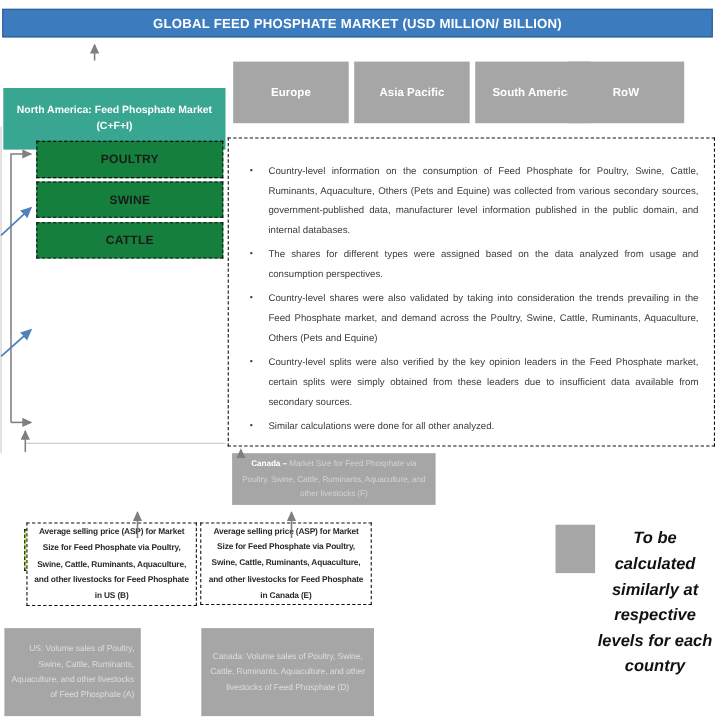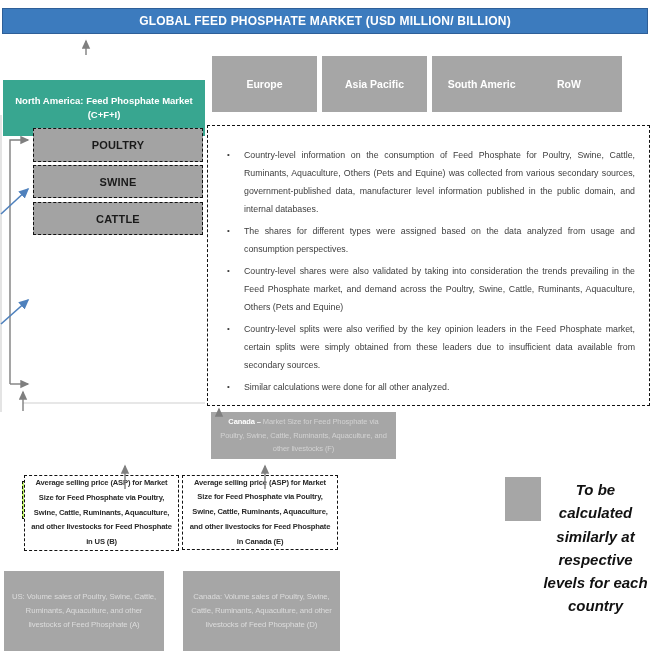--- a/index.html
+++ b/index.html
@@ -18,21 +18,21 @@
   
   .region{height:56px;top:56px;display:flex;align-items:center;justify-content:center;
     color:#ffffff;font-size:10.5px;font-weight:600;text-align:center;}
   .region.primary{left:3px;width:202px;background:#38a690;font-size:9.5px;font-weight:bold;
     flex-direction:column;line-height:1.5;margin-top:24px;}
   .region.gray{background:#a6a6a6;}
   .r-eu{left:212px;width:105px;} .r-ap{left:322px;width:105px;}
   .r-sa{left:432px;width:105px;} .r-row{left:516px;width:106px;}
   
   .cat{
-    left:33px;width:170px;background:#a3a3a3;border:1.5px dashed #111;
+    left:33px;width:170px;background:#15803d;border:1.5px dashed #111;
     display:flex;align-items:center;justify-content:center;
     font-size:11px;font-weight:bold;color:#1a1a1a;letter-spacing:.2px;text-align:center;
   }
   .cat.poultry{top:128px;height:34px;} .cat.swine{top:165px;height:33px;}
   .cat.cattle{top:202px;height:33px;}  .cat.others{top:318px;height:60px;font-size:10.5px;}
   
   .method{
     left:207px;top:125px;width:443px;height:281px;background:#ffffff;
     border:1.5px dashed #111;padding:20px 14px 6px 12px;
     font-size:8.8px;color:#3d3d3d;
@@ -44,21 +44,21 @@
   .graybox{
     background:#a6a6a6;color:#d2d2d2;text-align:center;
     display:flex;align-items:center;justify-content:center;
     line-height:1.8;letter-spacing:-.1px;
   }
   .mkt{top:412px;height:47px;font-size:7.5px;padding:2px 5px;}
   .mkt.us{left:27px;width:178px;} .mkt.ca{left:211px;width:185px;}
   .lead-us{font-weight:bold;color:#e4e4e4;}
   .lead-ca{font-weight:bold;color:#ffffff;}
   .vol{top:571px;height:80px;font-size:7.8px;padding:4px 6px;color:#dcdcdc;}
-  .vol.us{left:4px;width:160px;} .vol.ca{left:183px;width:157px;}
+  .vol.us{left:4px;width:124px;text-align:right;} .vol.ca{left:183px;width:157px;}
   
   .formula{
     top:481px;width:52px;height:38px;background:#bef264;border:1.5px dashed #111;
     display:flex;align-items:center;justify-content:center;
     font-size:11px;font-weight:bold;color:#111;
   }
   .formula.us{left:22px;} .formula.ca{left:191px;width:50px;}
   
   .asp{
     top:475px;background:#ffffff;border:1.5px dashed #111;

